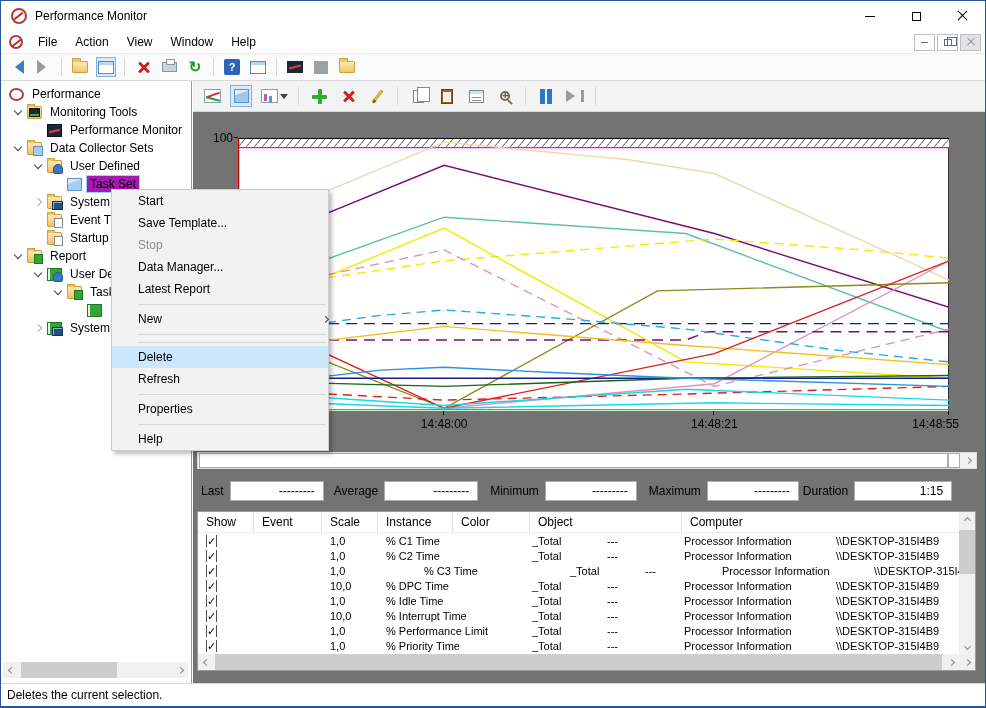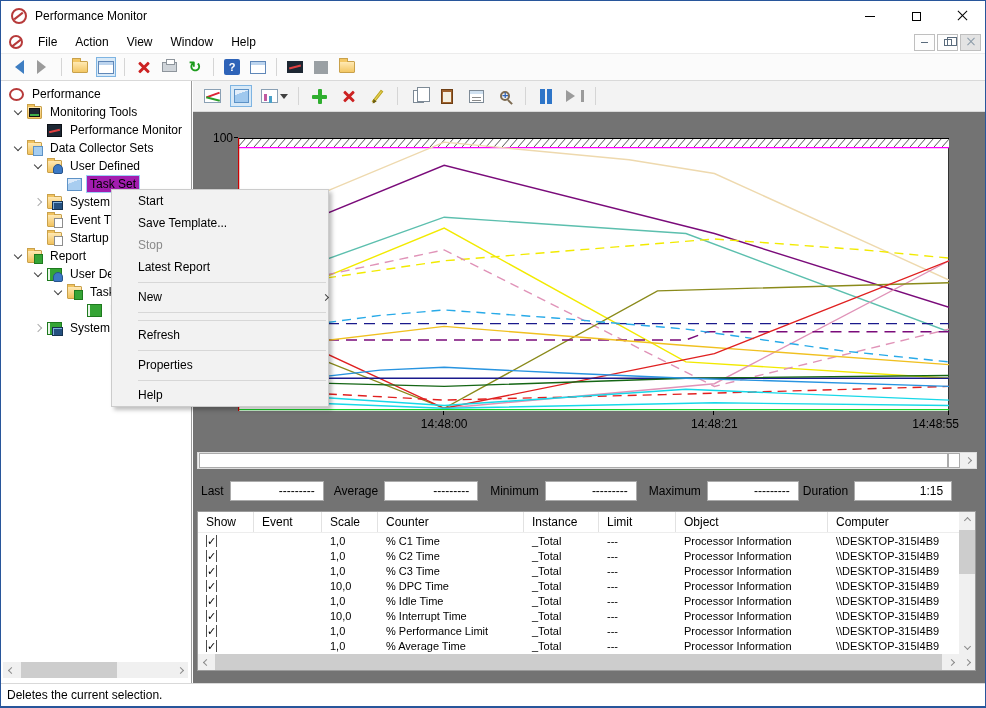--- a/index.html
+++ b/index.html
@@ -499,23 +499,22 @@
         <span class="stat-box" style="width:92px; margin-left:6px">---------</span>
         <span class="stat-label" style="margin-left:4px">Duration</span>
         <span class="stat-box" style="width:98px; margin-left:6px">1:15</span>
       </div>
 
       <div class="tablepanel">
         <div class="thead" id="thead">
             <span class="th" style="width: 56px;">Show</span>
             <span class="th" style="width: 68px;">Event</span>
             <span class="th" style="width: 56px;">Scale</span>
-            <span class="th" style="width: 146px;">Counter</span>
             <span class="th" style="width: 75px;">Instance</span>
-            <span class="th" style="width: 77px;">Limit</span>
+            <span class="th" style="width: 77px;">Color</span>
             <span class="th" style="width: 152px;">Object</span>
             <span class="th" style="flex: 1 1 0%; border-right: none;">Computer</span>
           </div>
         <div id="tbody">
             <div class="trowt">
               <span class="td" style="width: 56px; padding-left: 6px;"><span class="cbx">✓</span></span>
               <span class="td" style="width: 68px;"><span class="swatch" style="background: rgb(255, 0, 0);"></span></span>
               <span class="td" style="width: 56px;">1,0</span>
               <span class="td" style="width: 146px;">% C1 Time</span>
               <span class="td" style="width: 75px;">_Total</span>
@@ -530,21 +529,21 @@
               <span class="td" style="width: 146px;">% C2 Time</span>
               <span class="td" style="width: 75px;">_Total</span>
               <span class="td" style="width: 77px;">---</span>
               <span class="td" style="width: 152px;">Processor Information</span>
               <span class="td" style="flex: 1 1 0%;">\\DESKTOP-315I4B9</span>
             </div>
             <div class="trowt">
               <span class="td" style="width: 56px; padding-left: 6px;"><span class="cbx">✓</span></span>
               <span class="td" style="width: 68px;"><span class="swatch" style="background: rgb(0, 0, 255);"></span></span>
               <span class="td" style="width: 56px;">1,0</span>
-              <span class="td" style="width: 146px;">% C3 Time</span>
+              <span class="td" style="width: 146px; margin-left: 38px;">% C3 Time</span>
               <span class="td" style="width: 75px;">_Total</span>
               <span class="td" style="width: 77px;">---</span>
               <span class="td" style="width: 152px;">Processor Information</span>
               <span class="td" style="flex: 1 1 0%;">\\DESKTOP-315I4B9</span>
             </div>
             <div class="trowt">
               <span class="td" style="width: 56px; padding-left: 6px;"><span class="cbx">✓</span></span>
               <span class="td" style="width: 68px;"><span class="swatch" style="background: rgb(242, 234, 0);"></span></span>
               <span class="td" style="width: 56px;">10,0</span>
               <span class="td" style="width: 146px;">% DPC Time</span>
@@ -580,21 +579,21 @@
               <span class="td" style="width: 146px;">% Performance Limit</span>
               <span class="td" style="width: 75px;">_Total</span>
               <span class="td" style="width: 77px;">---</span>
               <span class="td" style="width: 152px;">Processor Information</span>
               <span class="td" style="flex: 1 1 0%;">\\DESKTOP-315I4B9</span>
             </div>
             <div class="trowt">
               <span class="td" style="width: 56px; padding-left: 6px;"><span class="cbx">✓</span></span>
               <span class="td" style="width: 68px;"><span class="swatch" style="background: rgb(122, 11, 122);"></span></span>
               <span class="td" style="width: 56px;">1,0</span>
-              <span class="td" style="width: 146px;">% Average Time</span>
+              <span class="td" style="width: 146px;">% Priority Time</span>
               <span class="td" style="width: 75px;">_Total</span>
               <span class="td" style="width: 77px;">---</span>
               <span class="td" style="width: 152px;">Processor Information</span>
               <span class="td" style="flex: 1 1 0%;">\\DESKTOP-315I4B9</span>
             </div>
           </div>
         <div class="vscroll">
           <span class="sb-arrow" style="top:0">
               <span class="sb-chev sb-up"></span>
             </span>
@@ -624,29 +623,35 @@
       <div class="mi">
         <span>Start</span>
       </div>
       <div class="mi">
         <span>Save Template...</span>
       </div>
       <div class="mi disabled">
         <span>Stop</span>
       </div>
       <div class="mi">
+        <span>Data Manager...</span>
+      </div>
+      <div class="mi">
         <span>Latest Report</span>
       </div>
       <div class="msep"></div>
       <div class="mi">
         <span>New</span>
         <span class="sub"></span>
       </div>
       <div class="msep"></div>
       <div class="msep"></div>
+      <div class="mi highlight">
+        <span>Delete</span>
+      </div>
       <div class="mi">
         <span>Refresh</span>
       </div>
       <div class="msep"></div>
       <div class="mi">
         <span>Properties</span>
       </div>
       <div class="msep"></div>
       <div class="mi">
         <span>Help</span>

